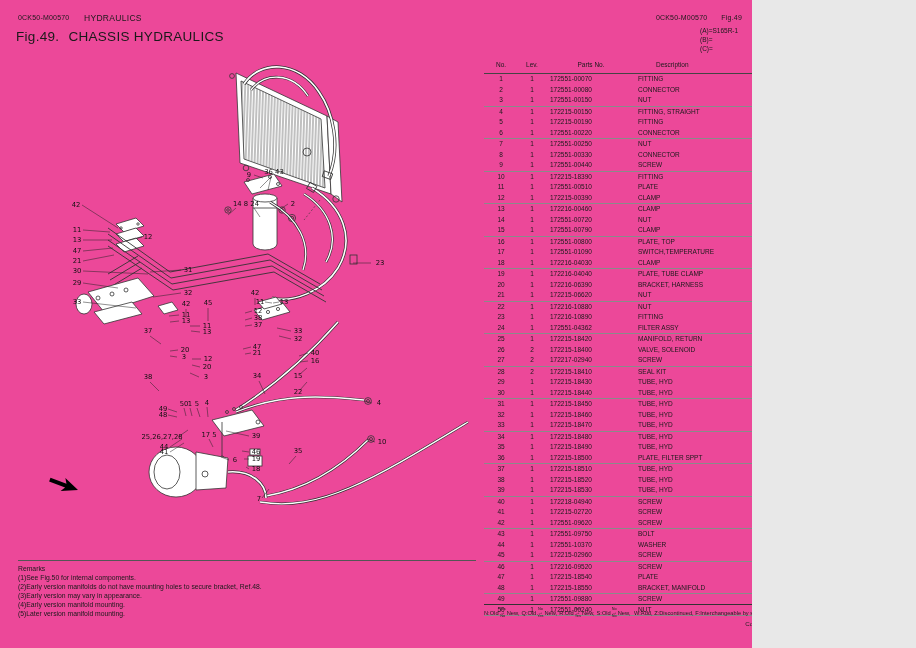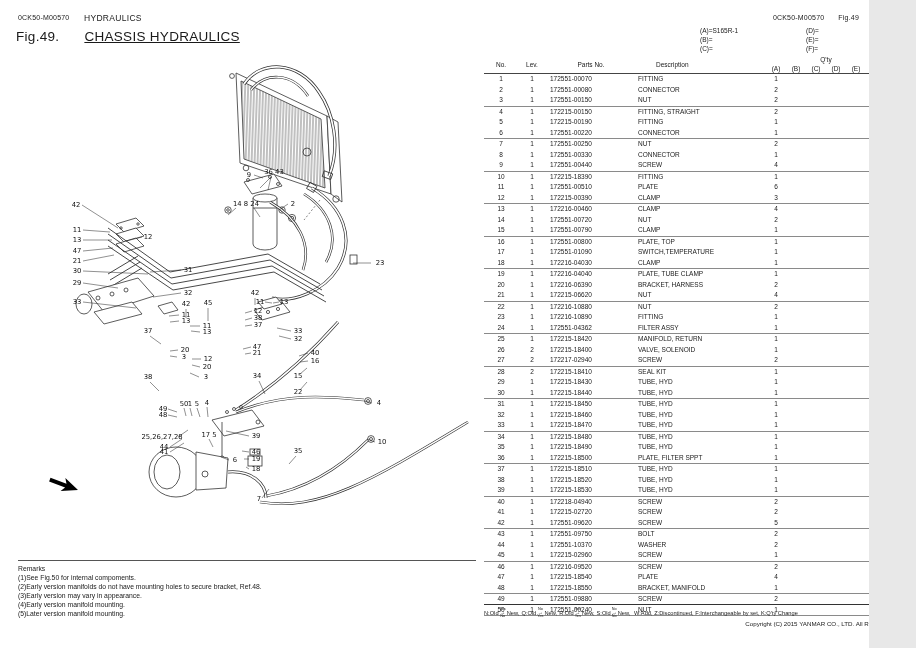--- a/index.html
+++ b/index.html
@@ -1,25 +1,25 @@
 <!DOCTYPE html>
 <html><head>
 <meta charset="utf-8">
 <style>
   html,body{margin:0;padding:0;background:#e8e8e8;}
-  #page{position:relative;width:869px;height:648px;background:#ffffff;overflow:hidden;
+  #page{position:relative;width:752px;height:648px;background:#ec4899;overflow:hidden;
         font-family:"Liberation Sans","DejaVu Sans",sans-serif;color:#1a1a1a;}
   .abs{position:absolute;}
   
   #hdr-left-code{left:18px;top:14px;font-size:7px;letter-spacing:0.2px;}
   #hdr-left-sec{left:84px;top:12.5px;font-size:8.5px;letter-spacing:0.3px;}
   #hdr-right{right:10px;top:14px;font-size:7px;letter-spacing:0.2px;}
   #hdr-right span{margin-left:14px;}
   #fig-title{left:16px;top:29px;font-size:13.5px;letter-spacing:0.3px;}
-  #fig-title .t2{margin-left:25px;text-decoration:underline;}
+  #fig-title .t2{margin-left:9px;}
   
   .varcol{top:26px;font-size:6.5px;line-height:9px;}
   #varcol-l{left:700px;}
   #varcol-r{left:806px;}
   
   #ptable{left:484px;top:55px;width:428px;font-size:6.5px;}
   .thead{display:grid;grid-template-columns:34px 28px 90px 130px 20px 20px 20px 20px 20px 20px 11px 13px;
          border-bottom:1px solid #444;}
   .thead .h{display:flex;align-items:center;justify-content:center;height:18px;}
   .thead .h2wrap{grid-column:5/11;display:flex;flex-direction:column;height:18px;}

